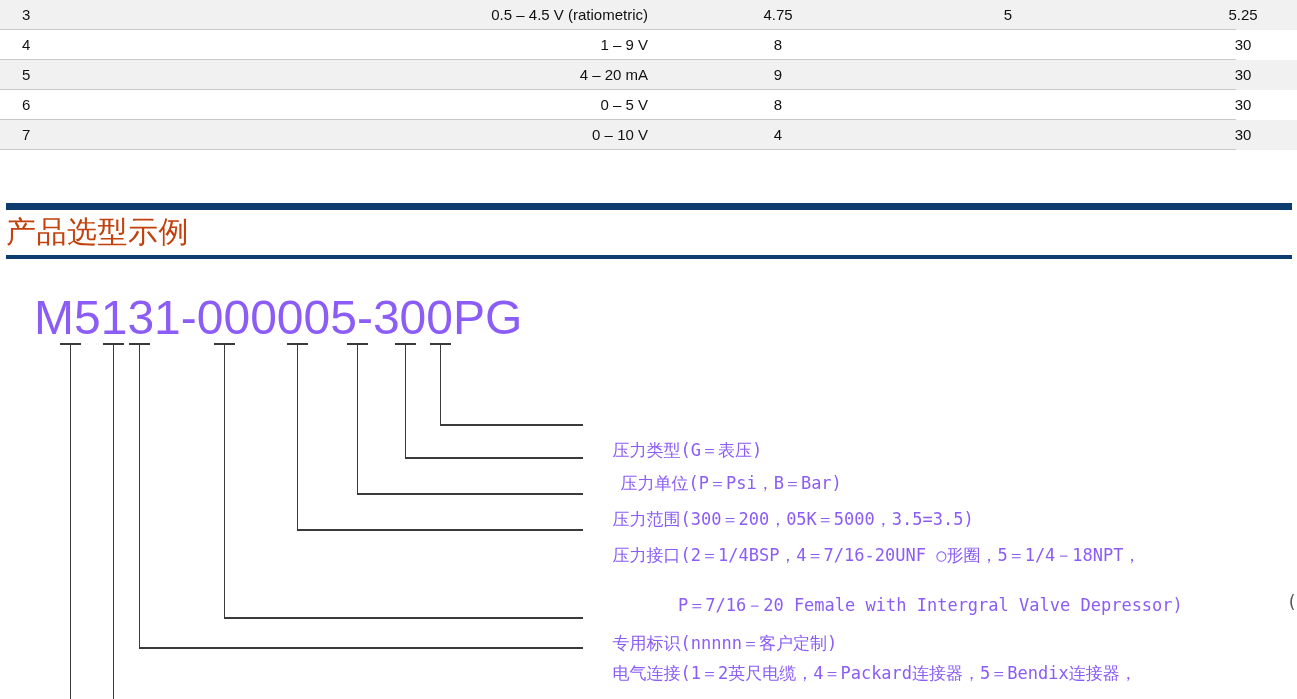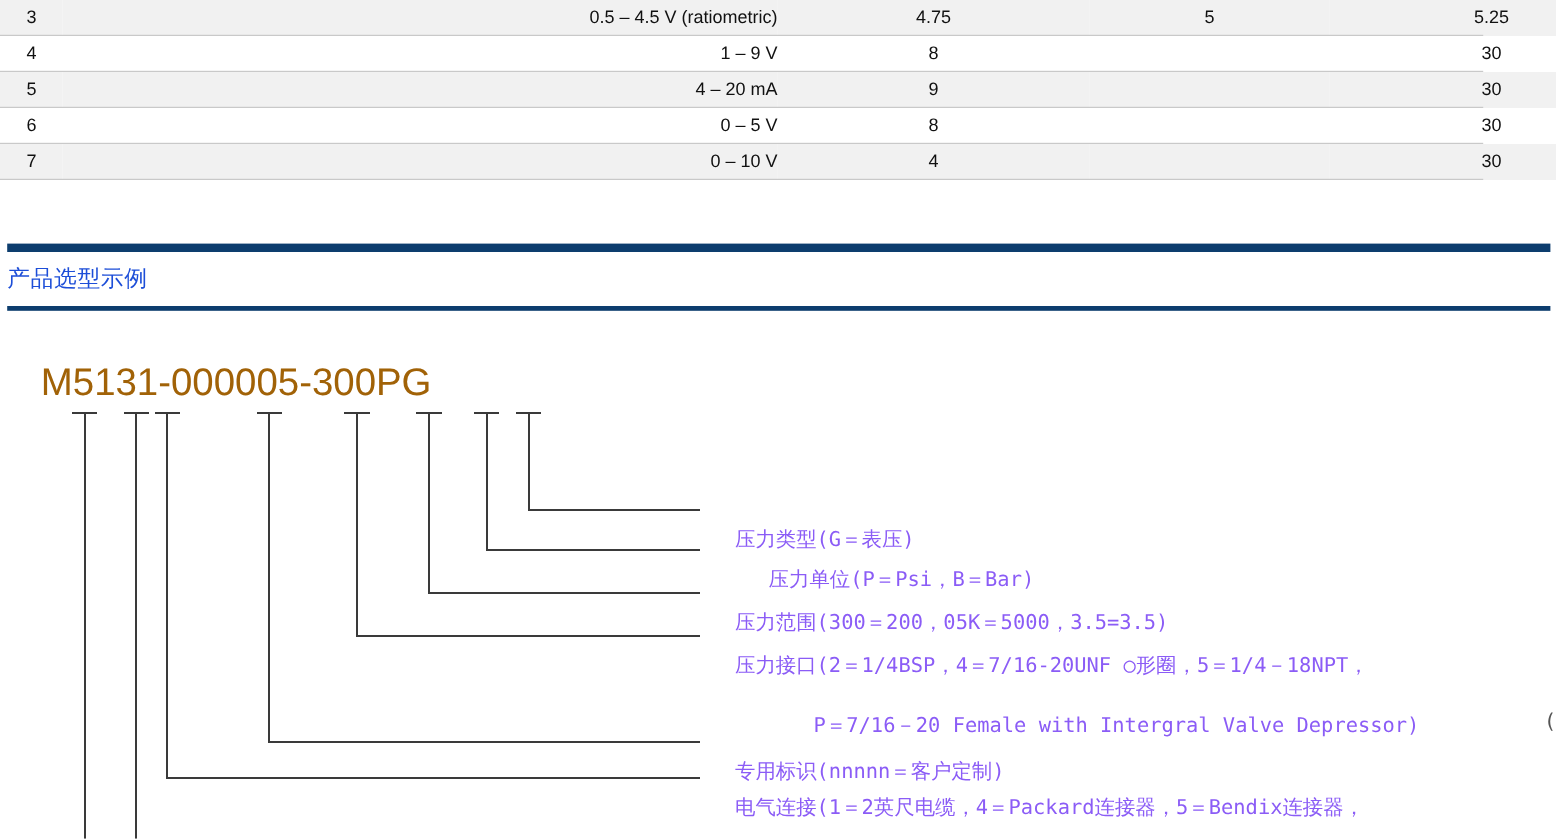--- a/index.html
+++ b/index.html
@@ -65,42 +65,42 @@
     left: 6px;
     top: 203px;
     width: 1286px;
   }
   .section .bar-top {
     width: 1286px;
     height: 7px;
     background: #0d3d6e;
   }
   .section .heading {
-    font-size: 19px;
-    color: #1d4ed8;
+    font-size: 30px;
+    color: #c2410c;
     line-height: 40px;
     padding: 2px 0 3px 0;
     letter-spacing: 0.5px;
     font-family: "DejaVu Sans", "Liberation Sans", sans-serif;
   }
   .section .bar-bottom {
     width: 1286px;
     height: 4px;
     background: #0d3d6e;
   }
 
   
   .part-number {
     position: absolute;
     left: 34px;
     top: 292px;
-    font-size: 32px;
+    font-size: 48px;
     font-weight: 400;
     letter-spacing: 0px;
-    color: #a16207;
+    color: #8b5cf6;
     line-height: 52px;
     white-space: nowrap;
     font-family: "Liberation Sans", "DejaVu Sans", sans-serif;
   }
 
   
   .diagram {
     position: absolute;
     left: 0;
     top: 0;
@@ -218,21 +218,21 @@
 
     <path d="M113.5,344 L113.5,699"></path>
     <path d="M70.5,344 L70.5,699"></path>
   </g>
 </svg>
 
 <div class="callout" style="left:592px; top:413px;">
   <span>压力类型(G＝表压)</span>
 </div>
 
-<div class="callout" style="left:620px; top:446px;">
+<div class="callout" style="left:600px; top:446px;">
   <span>压力单位(P＝Psi，B＝Bar)</span>
 </div>
 
 <div class="callout" style="left:592px; top:482px;">
   <span>压力范围(300＝200，05K＝5000，3.5=3.5)</span>
 </div>
 
 <div class="callout" style="left:592px; top:518px;">
   <span>压力接口(2＝1/4BSP，4＝7/16-20UNF ○形圈，5＝1/4－18NPT，</span>
   <span class="cont">P＝7/16－20 Female with Intergral Valve Depressor)</span>

